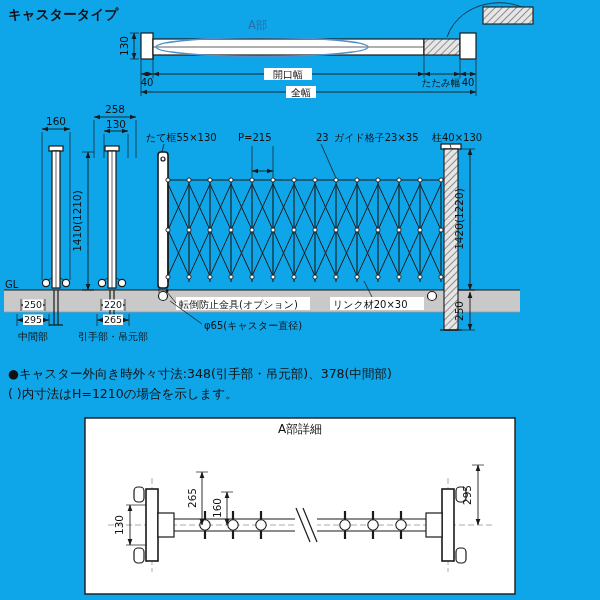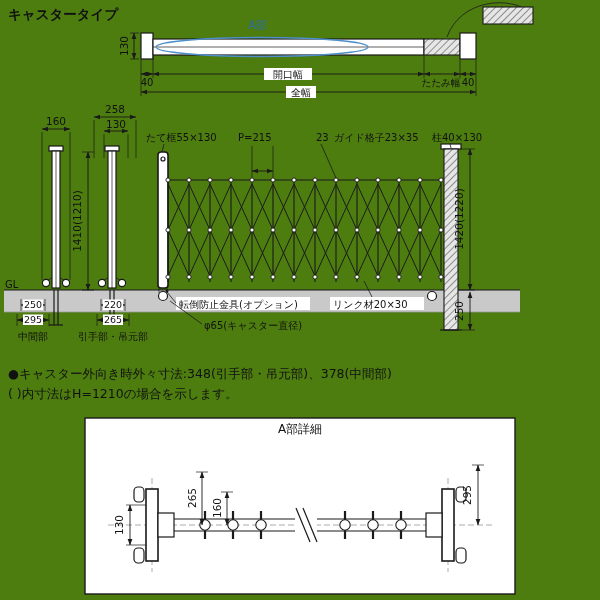--- a/index.html
+++ b/index.html
@@ -1,16 +1,16 @@
 <!DOCTYPE html>
 <html><head>
 <meta charset="utf-8">
 <style>
   html,body{margin:0;padding:0;background:#fff;}
-  .page{width:600px;height:600px;position:relative;background:#4d7c0f;overflow:hidden;}
+  .page{width:600px;height:600px;position:relative;background:#0ea5e9;overflow:hidden;}
   svg{display:block;}
   .t{font-family:"DejaVu Sans","Liberation Sans",sans-serif;font-size:10.5px;fill:#111;}
   .t9{font-size:9.5px;}
   .t10{font-size:10px;}
   .t12{font-size:12.5px;}
   .t13{font-size:12px;}
   .tb{font-family:"DejaVu Sans","Liberation Sans",sans-serif;font-size:13.5px;font-weight:bold;fill:#111;}
   .tblue{fill:#2e6da4;font-size:11.5px;}
   .s{stroke:#1a1a1a;stroke-width:1.2;fill:none;}
   .sw{stroke:#1a1a1a;stroke-width:1.2;fill:#fff;}

